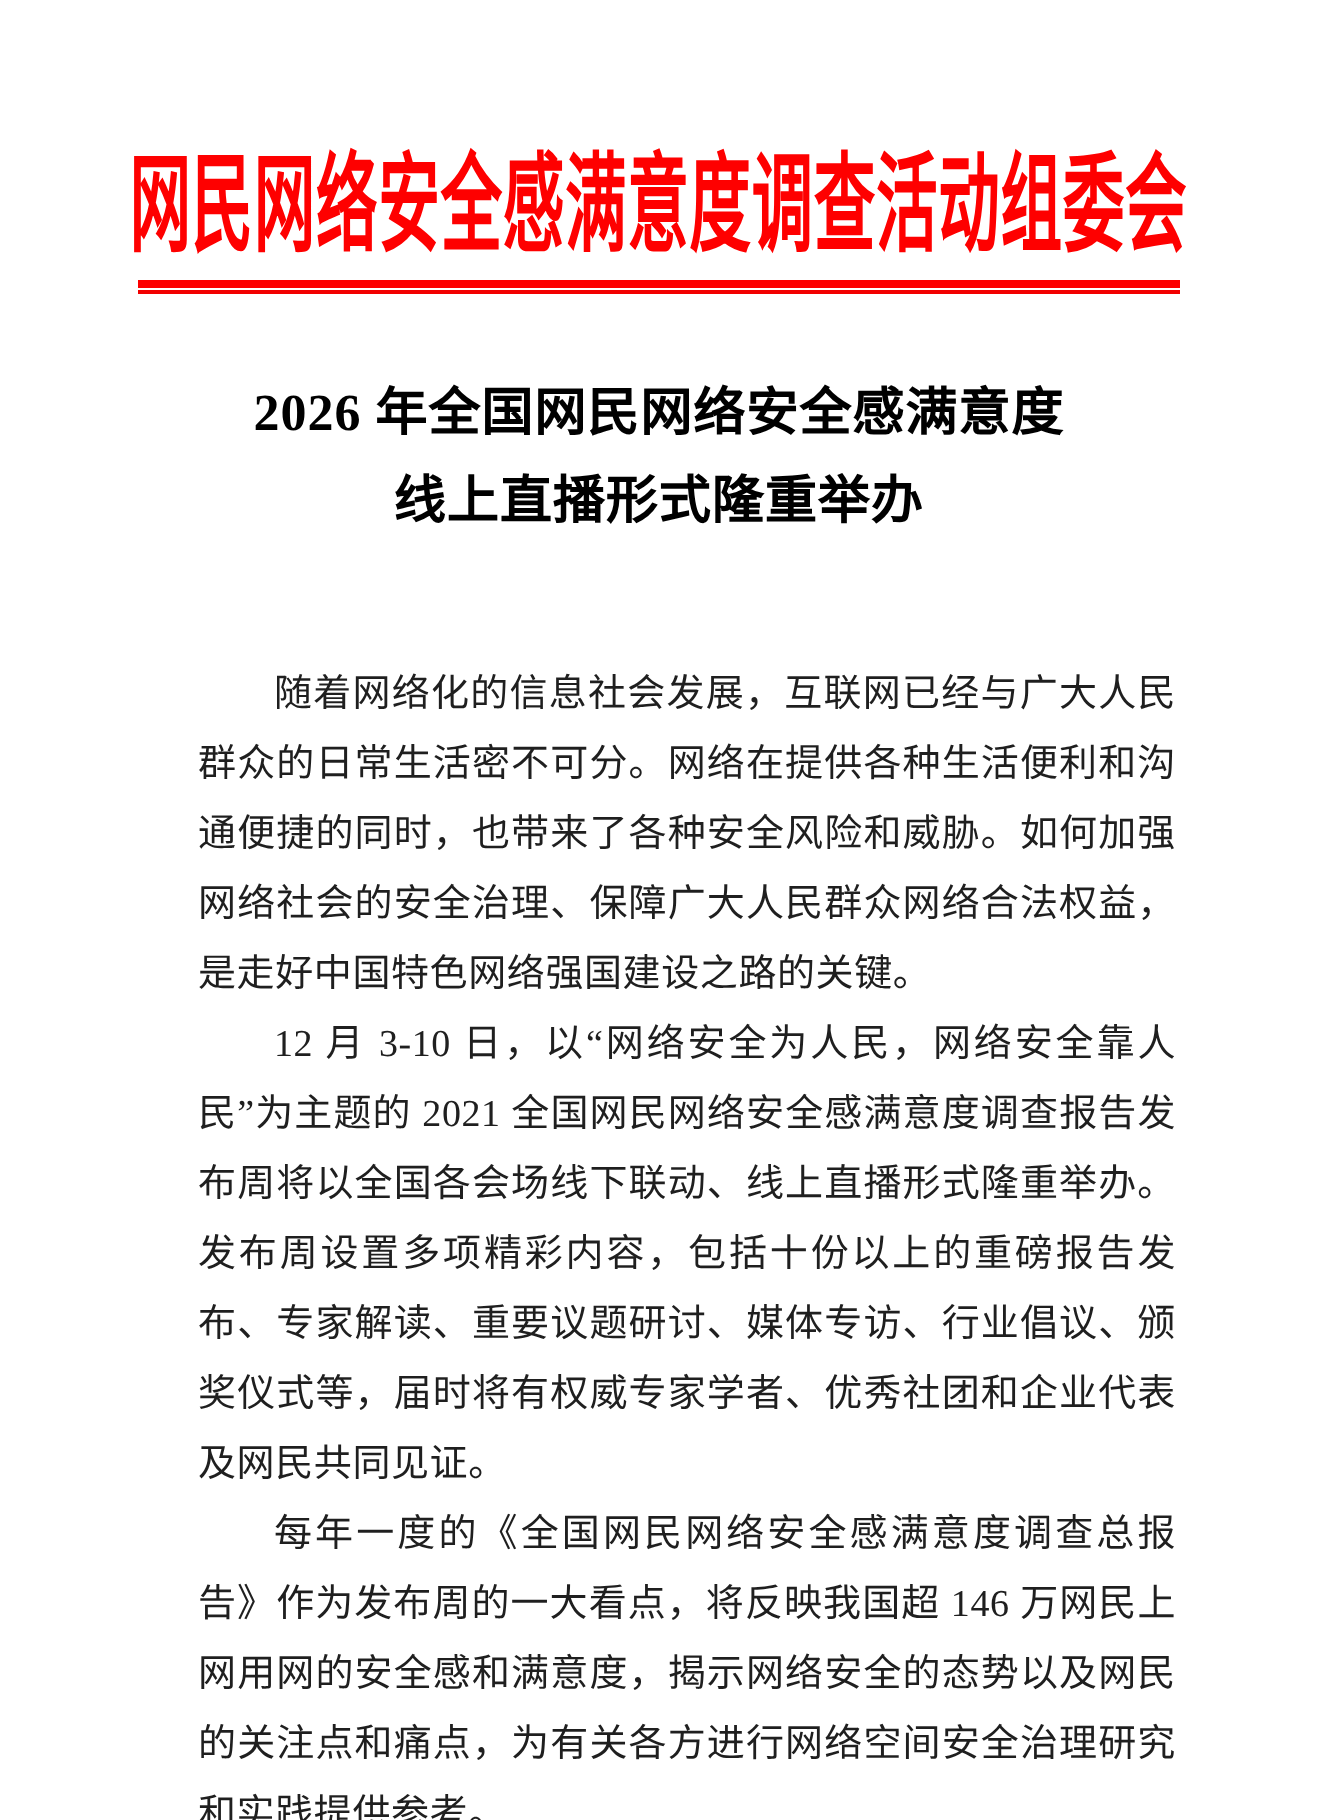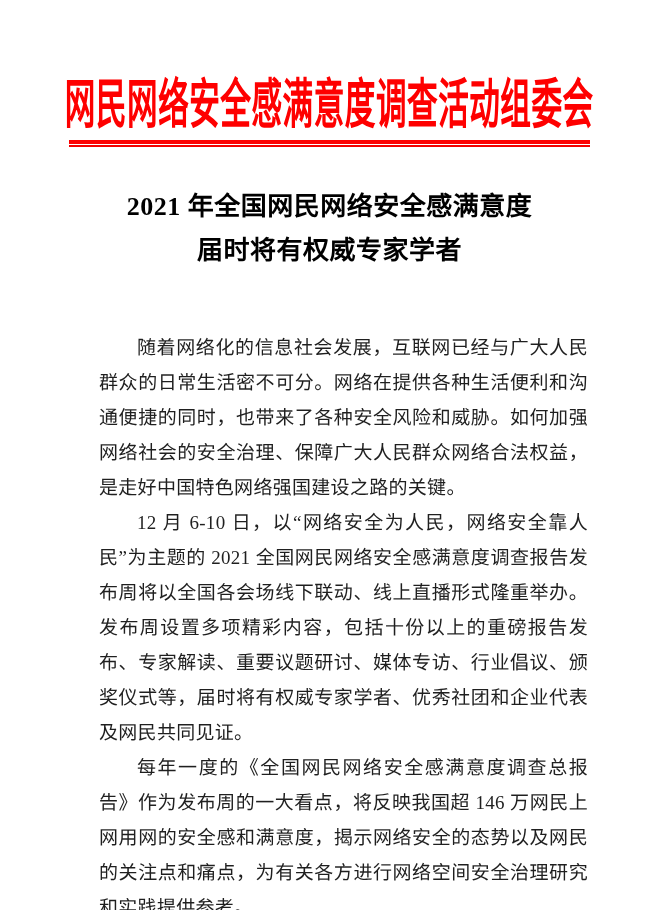--- a/index.html
+++ b/index.html
@@ -106,23 +106,23 @@
 
 <div class="page">
 
   <div class="masthead">
     <span class="masthead-text">网民网络安全感满意度调查活动组委会</span>
   </div>
 
   <div class="red-rule"></div>
 
   <h1 class="doc-title">
-    <span class="title-line">2021 年全国网民网络安全感满意度</span>
-    <span class="title-line">届时将有权威专家学者</span>
+    <span class="title-line">2026 年全国网民网络安全感满意度</span>
+    <span class="title-line">线上直播形式隆重举办</span>
   </h1>
 
   <div class="doc-body">
     <p>随着网络化的信息社会发展，互联网已经与广大人民群众的日常生活密不可分。网络在提供各种生活便利和沟通便捷的同时，也带来了各种安全风险和威胁。如何加强网络社会的安全治理、保障广大人民群众网络合法权益，是走好中国特色网络强国建设之路的关键。</p>
-    <p>12 月 6-10 日，以“网络安全为人民，网络安全靠人民”为主题的 2021 全国网民网络安全感满意度调查报告发布周将以全国各会场线下联动、线上直播形式隆重举办。发布周设置多项精彩内容，包括十份以上的重磅报告发布、专家解读、重要议题研讨、媒体专访、行业倡议、颁奖仪式等，届时将有权威专家学者、优秀社团和企业代表及网民共同见证。</p>
+    <p>12 月 3-10 日，以“网络安全为人民，网络安全靠人民”为主题的 2021 全国网民网络安全感满意度调查报告发布周将以全国各会场线下联动、线上直播形式隆重举办。发布周设置多项精彩内容，包括十份以上的重磅报告发布、专家解读、重要议题研讨、媒体专访、行业倡议、颁奖仪式等，届时将有权威专家学者、优秀社团和企业代表及网民共同见证。</p>
     <p>每年一度的《全国网民网络安全感满意度调查总报告》作为发布周的一大看点，将反映我国超 146 万网民上网用网的安全感和满意度，揭示网络安全的态势以及网民的关注点和痛点，为有关各方进行网络空间安全治理研究和实践提供参考。</p>
   </div>
 
 </div>
 
 </body></html>

